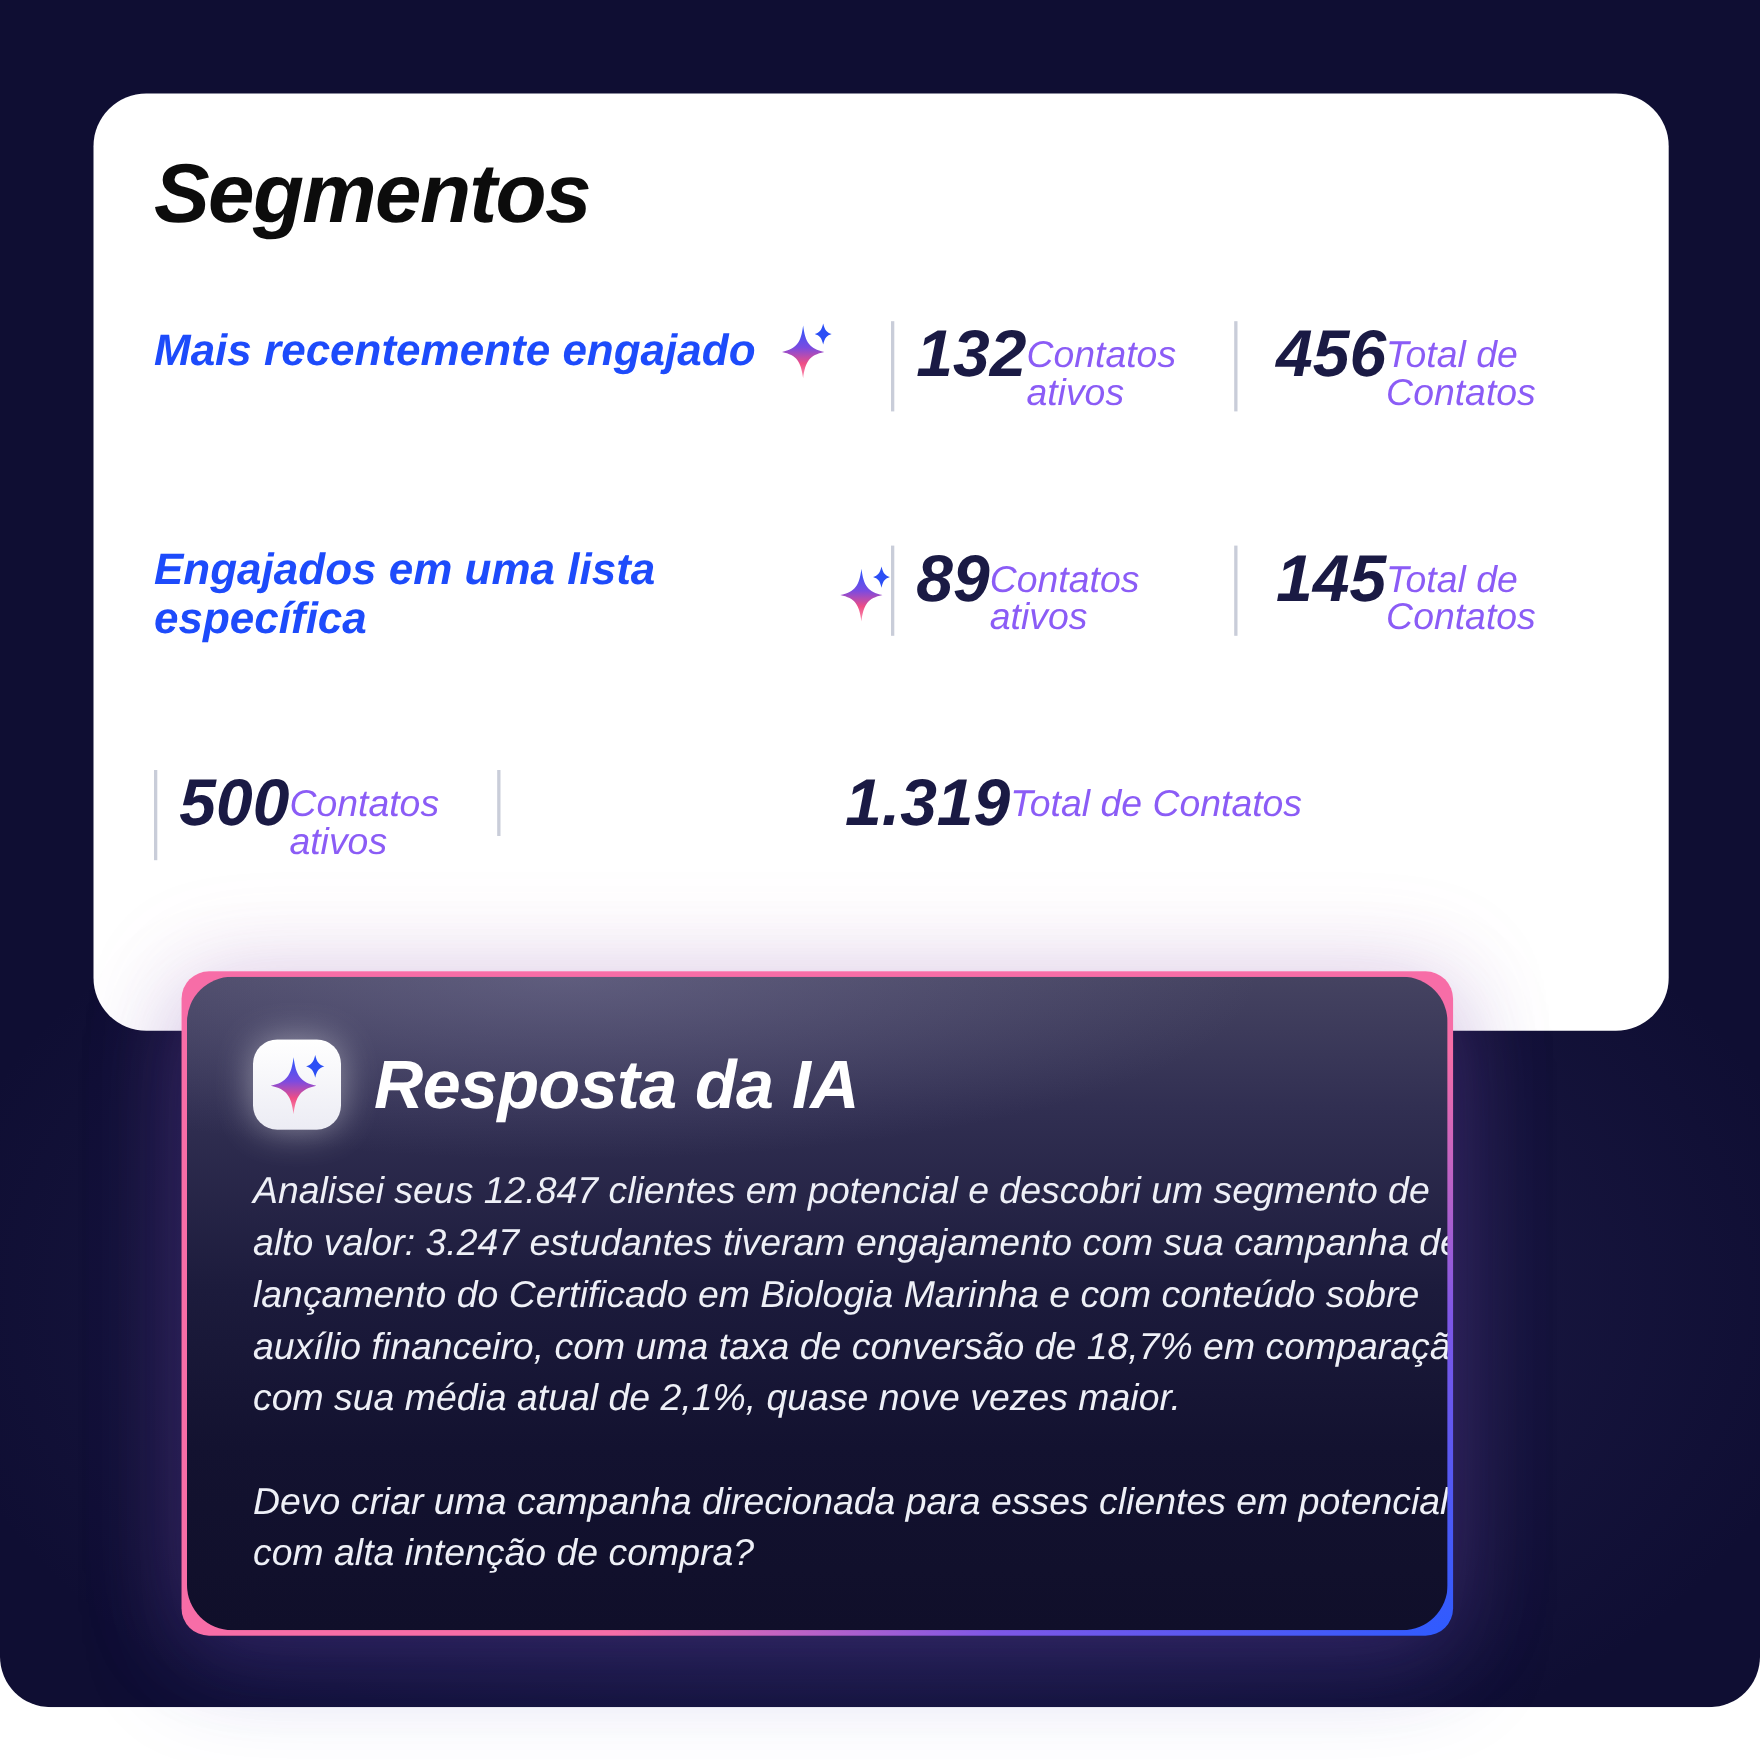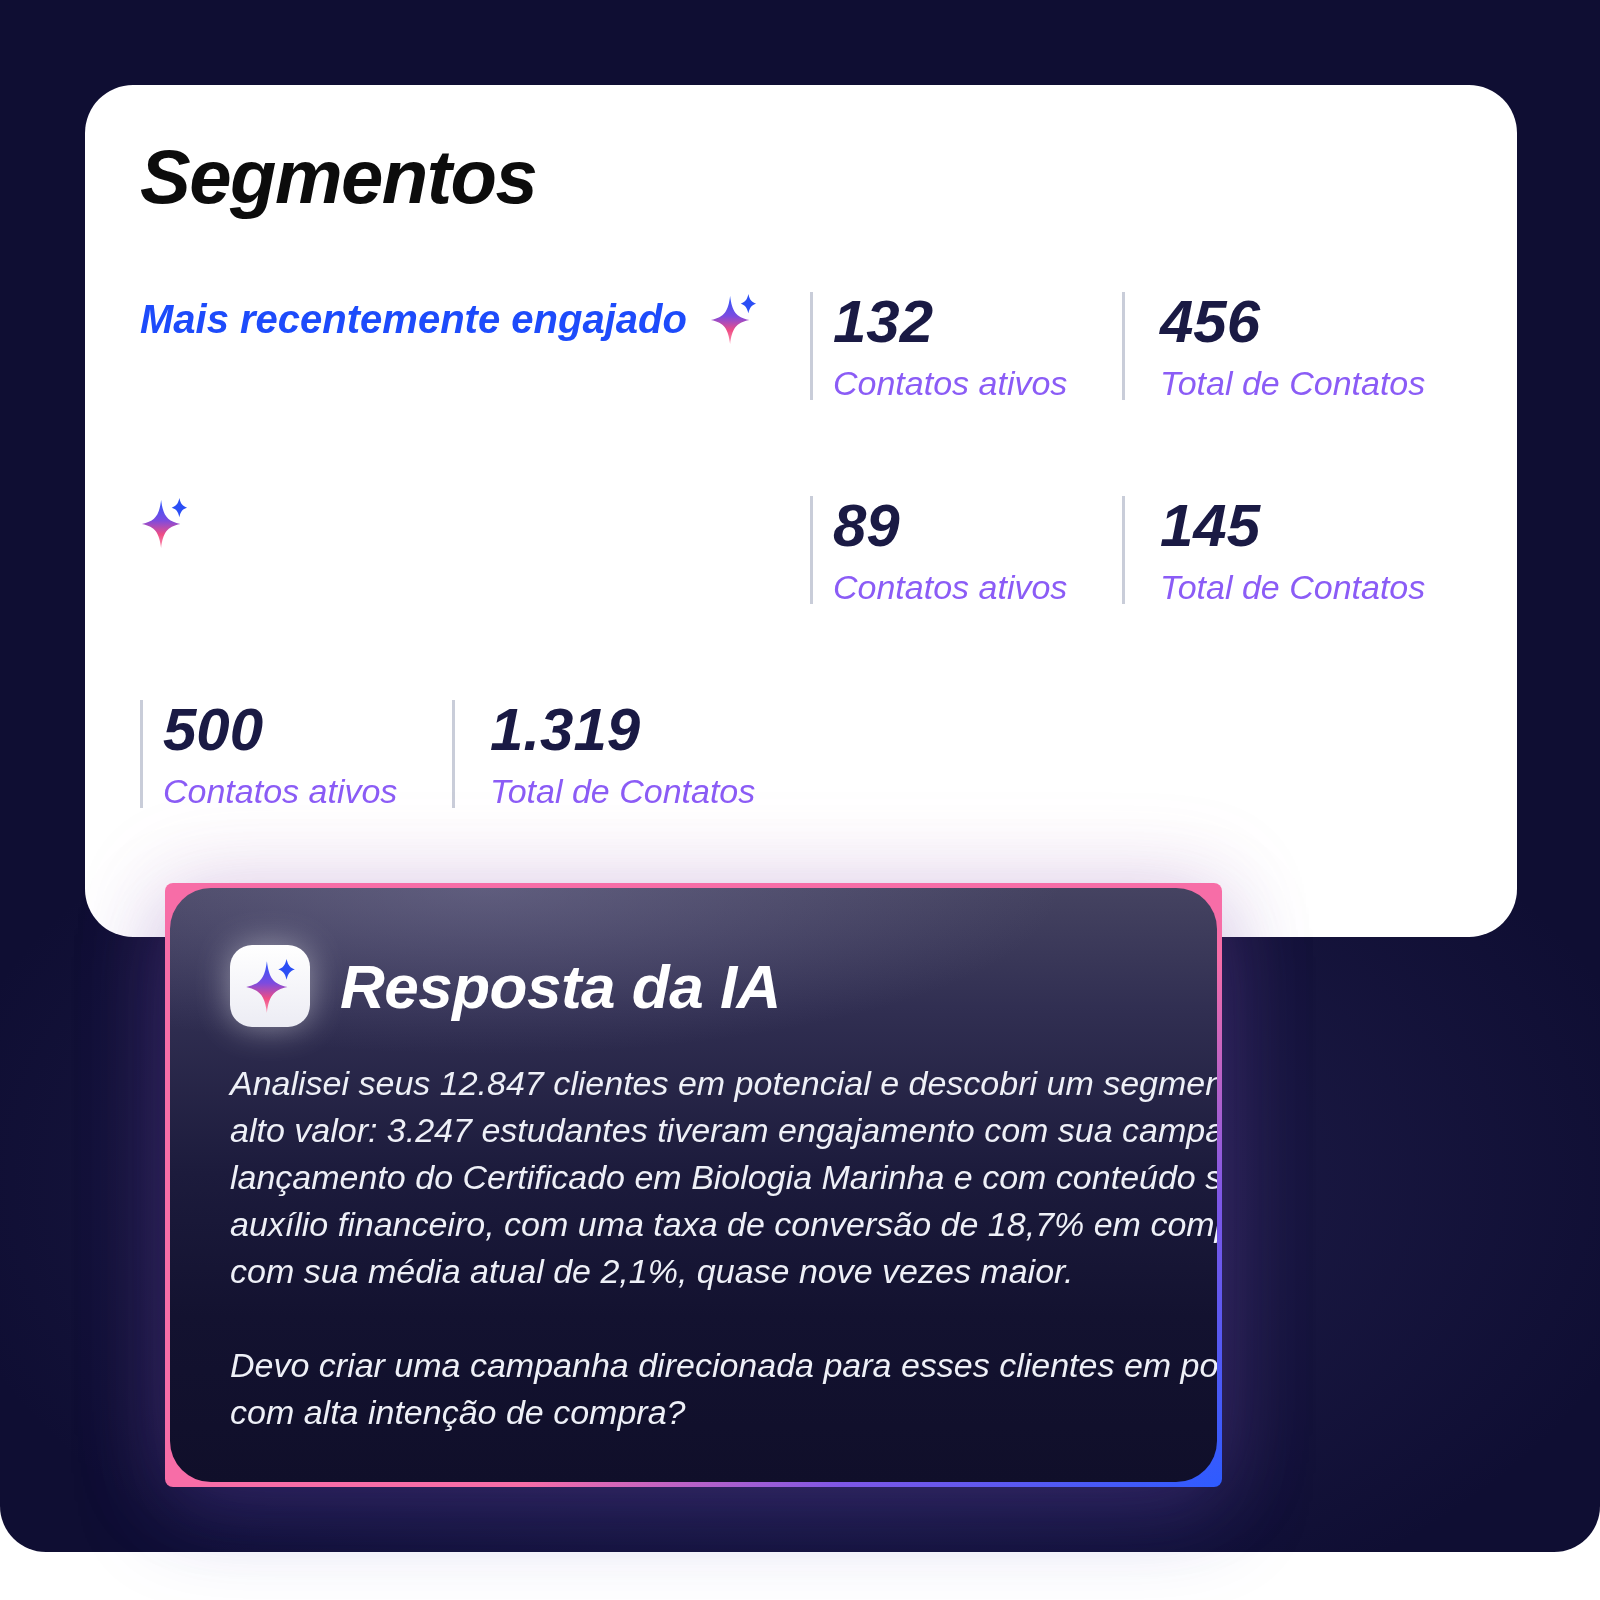--- a/index.html
+++ b/index.html
@@ -30,30 +30,30 @@
   .seg-row.r0{top:207px}
   .seg-row.r1{top:411px}
   .seg-row.r2{top:615px}
   .seg-label-cell{width:670px;display:flex;align-items:center;gap:22px;}
   .seg-link{
     font-size:40px;font-weight:600;color:#1d4bfb;text-decoration:none;line-height:1.1;
     cursor:pointer;
   }
   .spark-icon{display:inline-flex;flex:0 0 auto;}
   .stat-cell{
-    border-left:3px solid #c9cdd9;display:flex;flex-direction:column;justify-content:center;
+    border-left:3px solid #c9cdd9;display:flex;justify-content:center;
   }
   .stat-cell.c1{width:312px;padding-left:20px;box-sizing:border-box;}
   .stat-cell.c2{flex:1;padding-left:35px;}
   .stat-num{font-size:60px;font-weight:700;color:#1a1a44;line-height:1;}
   .stat-lbl{font-size:34px;color:#8b5cf6;margin-top:14px;line-height:1;}
   
   .ai-card{
-    position:absolute;left:165px;top:883px;width:1057px;height:604px;box-sizing:border-box;
-    padding:5px;border-radius:8px;
+    position:absolute;left:165px;top:883px;width:1156px;height:604px;box-sizing:border-box;
+    padding:5px;border-radius:25px;
     background:radial-gradient(120% 160% at 100% 100%, #2e5bff 0%, #7e57e6 30%, #f76da7 55%, #f76da7 100%);
     box-shadow:0 0 90px rgba(190,90,170,0.22), 0 30px 90px rgba(40,60,180,0.25);
   }
   .ai-inner{
     position:relative;width:100%;height:100%;border-radius:41px;overflow:hidden;
     background:
       radial-gradient(55% 28% at 30% 0%, rgba(138,135,172,0.38), rgba(138,135,172,0) 100%),
       linear-gradient(180deg,#454361 0%,#312f52 20%,#1c1b3c 48%,#131230 72%,#100f2a 100%);
   }
   .ai-header{position:absolute;left:60px;top:57px;display:flex;align-items:center;gap:30px;}
@@ -104,20 +104,21 @@
           <div class="stat-lbl">Contatos ativos</div>
         </div>
         <div class="stat-cell c2">
           <div class="stat-num">456</div>
           <div class="stat-lbl">Total de Contatos</div>
         </div>
       </div>
 
       <div class="seg-row r1">
         <div class="seg-label-cell">
+          <a class="seg-link">Engajados em uma lista específica</a>
           <span class="spark-icon">
             <svg width="48" height="54">
                 <use href="#spark"></use>
               </svg>
           </span>
         </div>
         <div class="stat-cell c1">
           <div class="stat-num">89</div>
           <div class="stat-lbl">Contatos ativos</div>
         </div>

